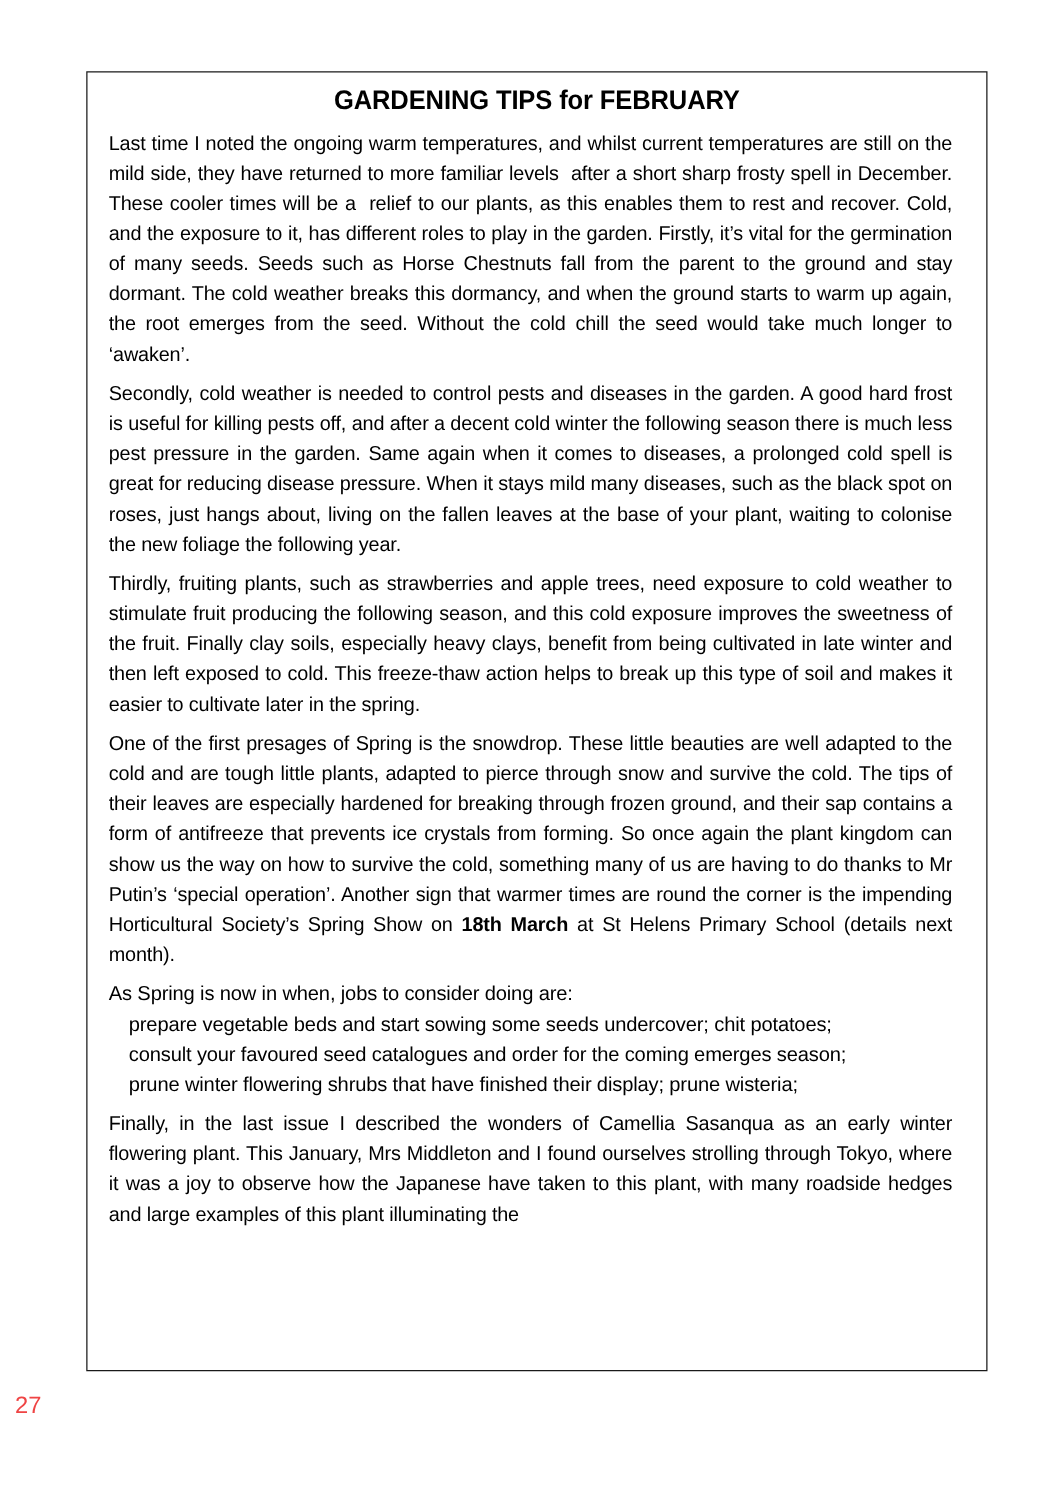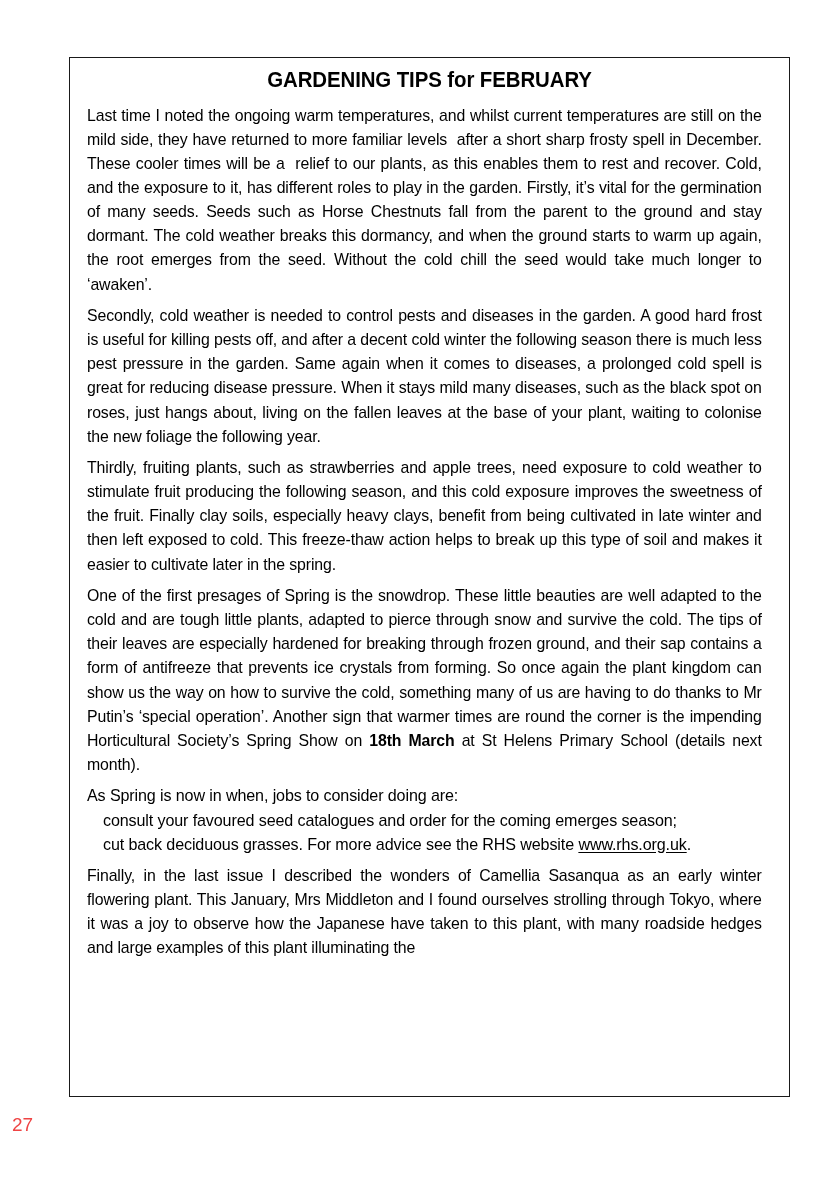--- a/index.html
+++ b/index.html
@@ -136,22 +136,23 @@
 
       <p class="para">Secondly, cold weather is needed to control pests and diseases in the garden. A good hard frost is useful for killing pests off, and after a decent cold winter the following season there is much less pest pressure in the garden. Same again when it comes to diseases, a prolonged cold spell is great for reducing disease pressure. When it stays mild many diseases, such as the black spot on roses, just hangs about, living on the fallen leaves at the base of your plant, waiting to colonise the new foliage the following year.</p>
 
       <p class="para">Thirdly, fruiting plants, such as strawberries and apple trees, need exposure to cold weather to stimulate fruit producing the following season, and this cold exposure improves the sweetness of the fruit. Finally clay soils, especially heavy clays, benefit from being cultivated in late winter and then left exposed to cold. This freeze-thaw action helps to break up this type of soil and makes it easier to cultivate later in the spring.</p>
 
       <p class="para"><span>One of the first presages of Spring is the snowdrop. These little beauties are well adapted to the cold and are tough little plants, adapted to pierce through snow and survive the cold. The tips of their leaves are especially hardened for breaking through frozen ground, and their sap contains a form of antifreeze that prevents ice crystals from forming. So once again the plant kingdom can show us the way on how to survive the cold, something many of us are having to do thanks to Mr Putin’s ‘special operation’. Another sign that warmer times are round the corner is the impending Horticultural Society’s Spring Show on </span><b>18th March</b><span> at St Helens Primary School (details next month).</span></p>
 
       <p class="jobs-intro">As Spring is now in when, jobs to consider doing are:</p>
 
       <ul class="jobs-list">
+        <li>prepare vegetable beds and start sowing some seeds undercover; chit potatoes;</li>
         <li>consult your favoured seed catalogues and order for the coming emerges season;</li>
-        <li><span>cut back deciduous grasses. For more advice see the RHS website </span><a class="url-link" href="#">www.rhs.org.uk</a><span>.</span></li>
+        <li>prune winter flowering shrubs that have finished their display; prune wisteria;</li>
       </ul>
 
       <p class="para" id="para-final">Finally, in the last issue I described the wonders of Camellia Sasanqua as an early winter flowering plant. This January, Mrs Middleton and I found ourselves strolling through Tokyo, where it was a joy to observe how the Japanese have taken to this plant, with many roadside hedges and large examples of this plant illuminating the</p>
 
     </div>
   </div>
 
   <div id="page-number">27</div>
 
 </div>

